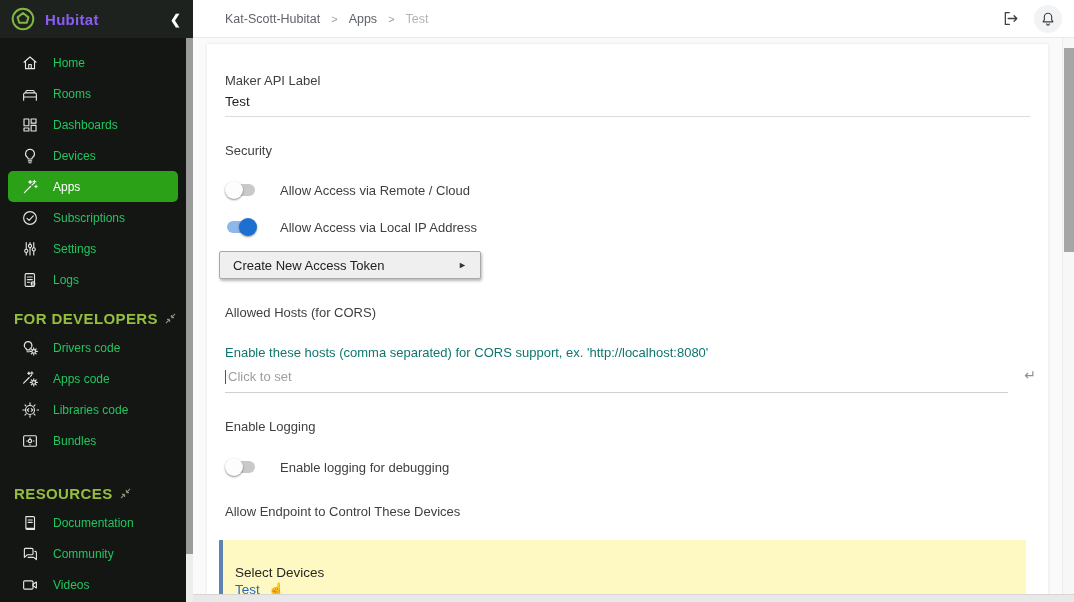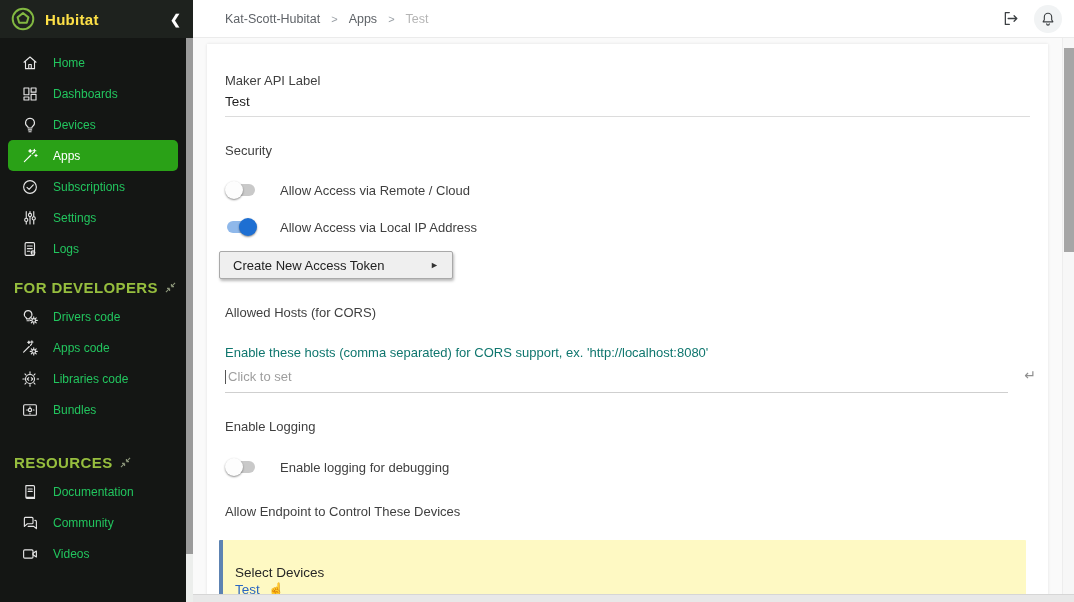--- a/index.html
+++ b/index.html
@@ -4,21 +4,21 @@
 <style>
   html,body{margin:0;padding:0;}
   body{width:1074px;height:602px;overflow:hidden;font-family:"Liberation Sans",sans-serif;background:#fafafa;}
   .stage{position:relative;width:1074px;height:602px;}
 
   
   .sidebar{position:absolute;left:0;top:0;width:193px;height:602px;background:#141614;color:#e8e8e8;z-index:3;}
   .sb-header{height:38px;background:#1e221e;display:flex;align-items:center;padding:0 12px 0 10px;}
   .logo{width:26px;height:26px;display:flex;align-items:center;justify-content:center;}
   .logo svg{stroke:#82b841;fill:none;stroke-width:1.8;stroke-linejoin:round;}
-  .brand{color:#fde047;font-size:15px;font-weight:bold;letter-spacing:.3px;margin-left:9px;flex:1;}
+  .brand{color:#8b5cf6;font-size:15px;font-weight:bold;letter-spacing:.3px;margin-left:9px;flex:1;}
   .collapse{color:#fff;font-size:13px;font-weight:bold;}
   .sb-scroll{position:absolute;right:0;top:38px;bottom:0;width:7px;background:#eceeec;}
   .sb-thumb{position:absolute;top:0;left:0;width:7px;height:516px;background:#9b9b9b;}
   .sb-nav{padding-top:9px;}
   .nav-item{height:31px;display:flex;align-items:center;margin:0 15px 0 8px;padding-left:13px;border-radius:5px;cursor:pointer;}
   .nav-item.active{background:#2aa117;}
   .nicon{width:18px;height:18px;display:flex;flex:none;}
   .nicon svg{stroke:#e6e6e6;fill:none;stroke-width:1.5;stroke-linecap:round;stroke-linejoin:round;width:18px;height:18px;}
   .nav-item.active .nicon svg{stroke:#fff;}
   .nlabel{font-size:12px;color:#22c55e;margin-left:14px;}
@@ -47,21 +47,21 @@
   .fld-value{margin-top:6px;font-size:13.5px;color:#1f1f1f;border-bottom:1px solid #dcdcdc;padding-bottom:7px;cursor:text;}
   .sec-heading{margin-top:26px;font-size:13px;color:#3f3f3f;}
   .toggle-row{display:flex;align-items:center;margin-top:15px;height:22px;}
   .toggle-row.first{margin-top:21px;}
   .toggle{position:relative;width:32px;height:20px;flex:none;cursor:pointer;}
   .toggle .track{position:absolute;left:2px;top:4px;width:28px;height:12px;border-radius:7px;background:#c9c9c9;}
   .toggle .knob{position:absolute;top:1px;left:0;width:18px;height:18px;border-radius:50%;background:#fdfdfd;box-shadow:0 1px 2px rgba(0,0,0,.45);}
   .toggle.on .track{background:#8fb8ea;}
   .toggle.on .knob{left:14px;background:#1e6fd2;}
   .toggle-label{font-size:13px;color:#3f3f3f;margin-left:23px;}
-  .token-btn{margin:13px 0 0 -6px;width:234px;height:28px;background:#efefef;border:1px solid #a9a9a9;border-radius:2px;box-shadow:1px 2px 3px rgba(0,0,0,.28);display:flex;align-items:center;justify-content:space-between;padding:1px 13px;box-sizing:border-box;font-size:13px;color:#222;cursor:pointer;}
+  .token-btn{margin:13px 0 0 -6px;width:262px;height:28px;background:#efefef;border:1px solid #a9a9a9;border-radius:2px;box-shadow:1px 2px 3px rgba(0,0,0,.28);display:flex;align-items:center;justify-content:space-between;padding:1px 13px;box-sizing:border-box;font-size:13px;color:#222;cursor:pointer;}
   .btn-arrow{font-size:9px;color:#333;}
   .desc{margin-top:25px;font-size:13px;color:#0f766e;}
   .input-row{position:relative;margin-top:9px;width:783px;}
   .input-line{border-bottom:1px solid #cfcfcf;padding-bottom:8px;display:flex;align-items:center;cursor:text;}
   .caret{width:1px;height:14px;background:#555;margin-right:2px;}
   .placeholder{font-size:13px;color:#9e9e9e;}
   .enter-icon{position:absolute;right:-28px;top:-2px;color:#8f8f8f;font-size:14px;}
   .select-box{margin:21px 0 0 -6px;width:807px;box-sizing:border-box;background:#fef9c3;border-left:4px solid #5d83b2;border-radius:1px;padding:25px 12px 8px;cursor:pointer;}
   .select-label{font-size:13.5px;color:#262626;}
   .select-line{display:flex;align-items:center;margin-top:2px;}
@@ -94,20 +94,28 @@
         <span class="nicon">
             <svg viewBox="0 0 24 24">
               <path d="M4 11 L12 4 L20 11 M6 9.5 V19.5 H18 V9.5 M10.3 19.5 V14 H13.7 V19.5"></path>
             </svg>
           </span>
         <span class="nlabel">Home</span>
       </div>
       <div class="nav-item">
         <span class="nicon">
             <svg viewBox="0 0 24 24">
+              <path d="M3.5 19 V12.5 a2 2 0 0 1 2 -2 H18.5 a2 2 0 0 1 2 2 V19 M3.5 16 H20.5 M3.5 19 v1.3 M20.5 19 v1.3 M6.5 10.5 V8.8 a1.5 1.5 0 0 1 1.5 -1.5 h8 a1.5 1.5 0 0 1 1.5 1.5 V10.5"></path>
+            </svg>
+          </span>
+        <span class="nlabel">Rooms</span>
+      </div>
+      <div class="nav-item">
+        <span class="nicon">
+            <svg viewBox="0 0 24 24">
               <rect x="4" y="4" width="6.5" height="9"></rect>
               <rect x="13.5" y="4" width="6.5" height="5.5"></rect>
               <rect x="13.5" y="12.5" width="6.5" height="7.5"></rect>
               <rect x="4" y="16" width="6.5" height="4"></rect>
             </svg>
           </span>
         <span class="nlabel">Dashboards</span>
       </div>
       <div class="nav-item">
         <span class="nicon">

